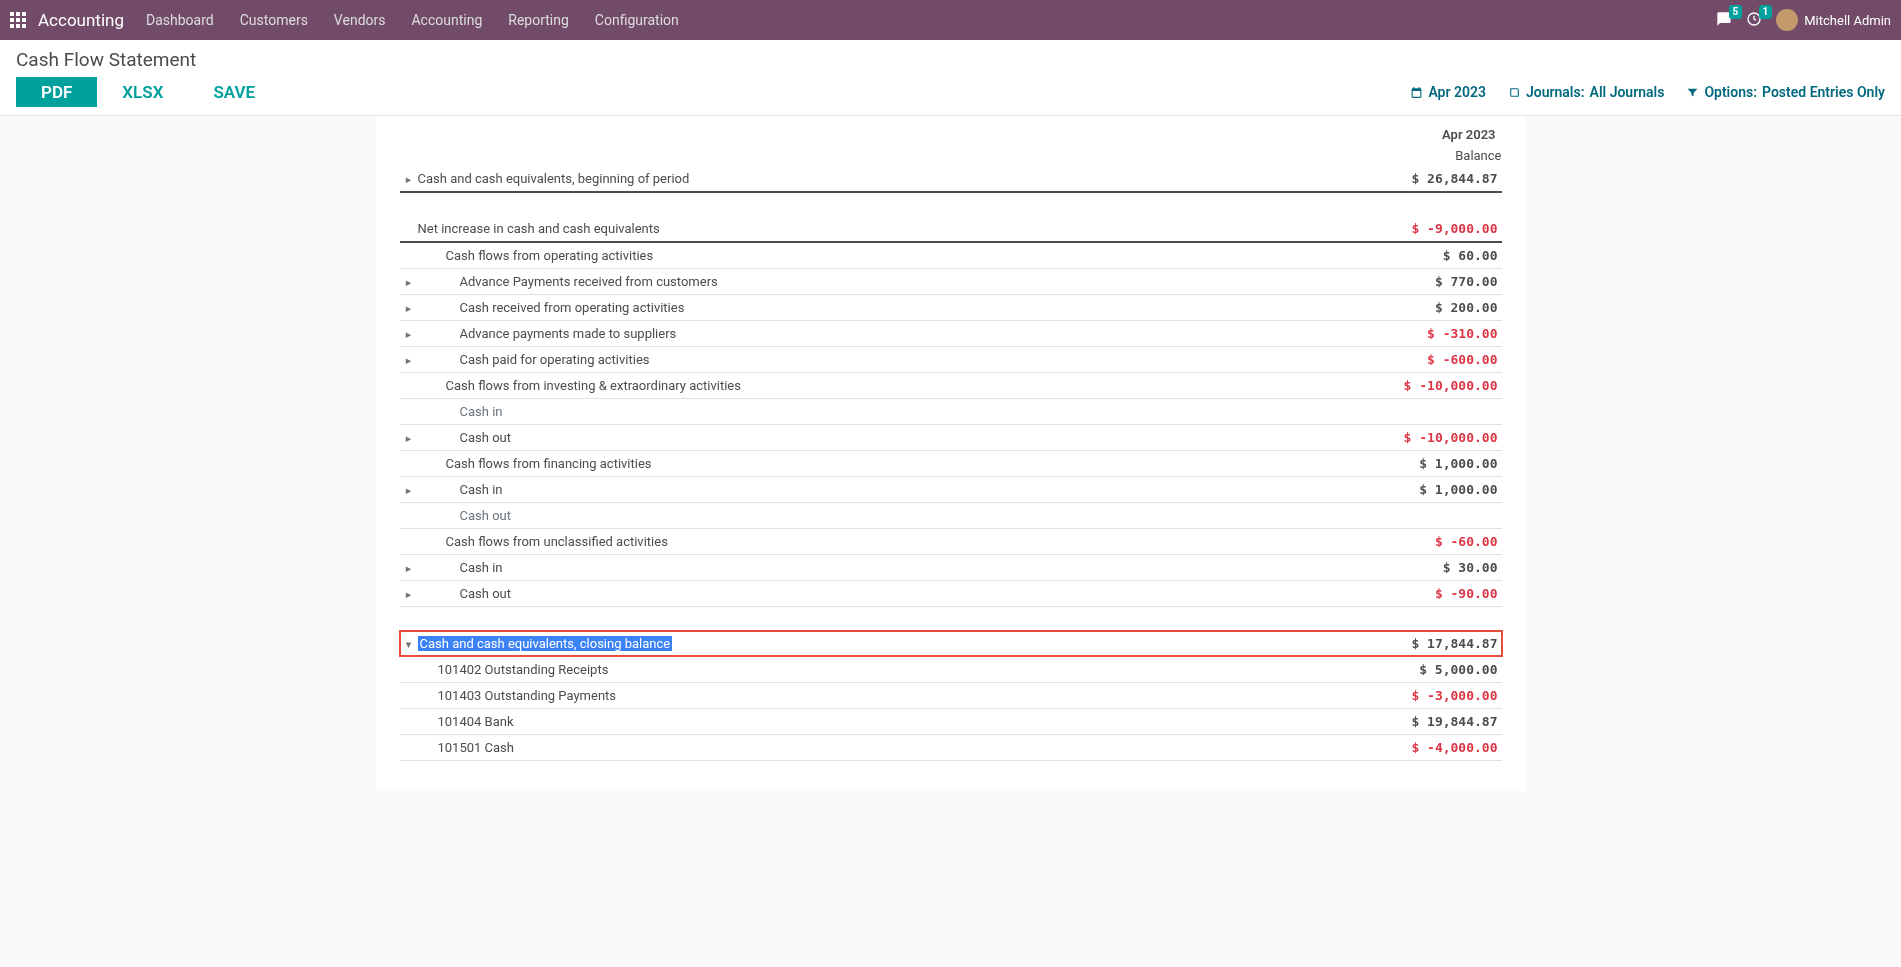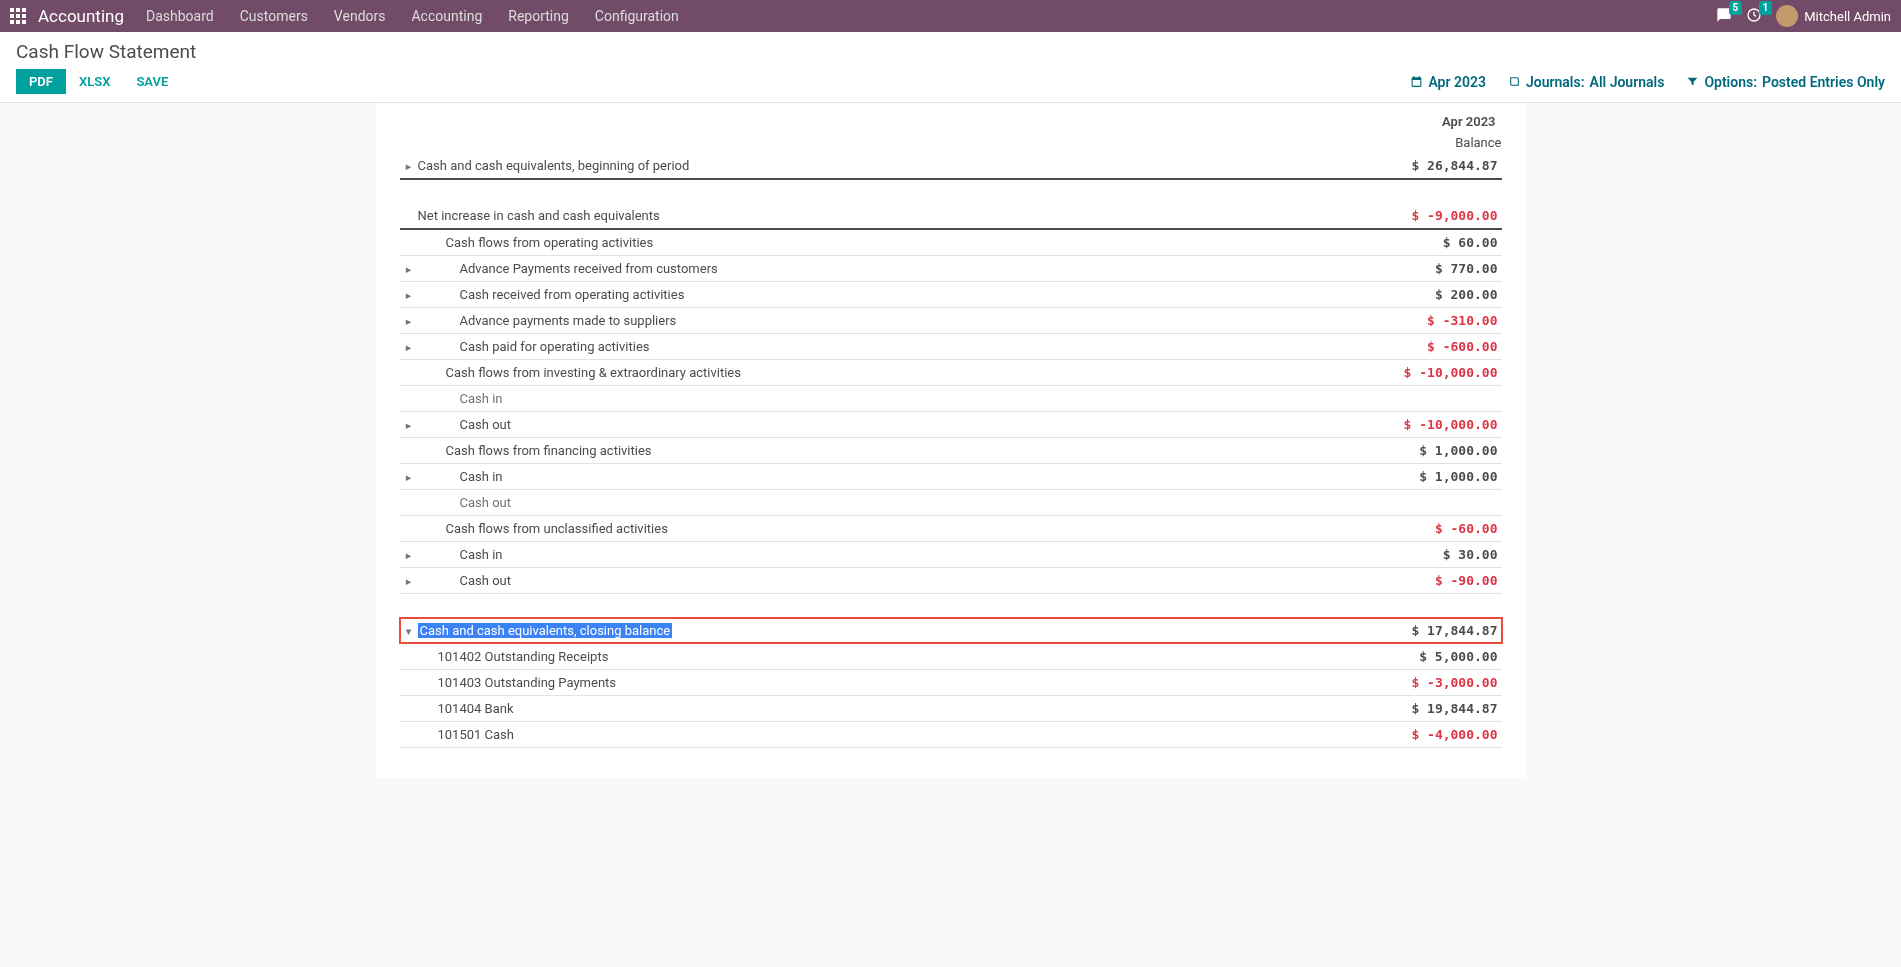--- a/index.html
+++ b/index.html
@@ -1,30 +1,30 @@
 <!DOCTYPE html>
 <html><head>
 <meta charset="utf-8">
 <style>
 * { margin:0; padding:0; box-sizing:border-box; font-family:-apple-system,BlinkMacSystemFont,"Segoe UI",Roboto,sans-serif; }
 body { background:#f9f9f9; color:#4c4c4c; font-size:13px; }
-.navbar { background:#714b67; height:32px; display:flex; align-items:center; color:#fff; padding:0 10px; }
+.navbar { background:#714b67; height:40px; display:flex; align-items:center; color:#fff; padding:0 10px; }
 .navbar .apps-icon { width:16px; height:16px; margin-right:12px; cursor:pointer; }
 .navbar .brand { font-weight:400; font-size:17px; margin-right:22px; cursor:pointer; }
 .navbar .menu-item { font-size:14px; margin-right:26px; cursor:pointer; color:#ddd; }
 .navbar .spacer { flex:1; }
 .navbar .right { display:flex; align-items:center; gap:14px; }
 .navbar .icon-badge { position:relative; cursor:pointer; }
 .navbar .badge { position:absolute; top:-6px; right:-10px; background:#00a09d; color:#fff; font-size:10px; font-weight:bold; border-radius:3px; padding:0 4px; line-height:14px; }
 .navbar .avatar { width:22px; height:22px; border-radius:50%; background:#c49a6c; margin-right:6px; display:inline-block; }
 .navbar .user { font-size:13px; cursor:pointer; display:flex; align-items:center;}
 .control-panel { background:#fff; border-bottom:1px solid #dee2e6; padding:8px 16px 0 16px; }
 .page-title { font-size:19px; color:#4c4c4c; margin-bottom:6px; }
 .cp-row { display:flex; align-items:center; padding-bottom:8px; }
-.btn { padding:5px 13px; font-size:13px; cursor:pointer; border:none; font-weight:600; }
+.btn { padding:5px 25px; font-size:17px; cursor:pointer; border:none; font-weight:600; }
 .btn-primary { background:#00a09d; color:#fff; }
 .btn-link { background:transparent; color:#00a09d; }
 .cp-filters { margin-left:auto; display:flex; gap:22px; }
 .filter { color:#00697e; font-size:14px; font-weight:600; cursor:pointer; display:flex; align-items:center; gap:5px; }
 .filter svg { width:13px; height:13px; fill:#00697e; }
 .report-wrap { max-width:1150px; margin:0 auto; background:#fff; padding:8px 24px 30px 24px; }
 .hdr-row { display:flex; justify-content:flex-end; font-size:13px; color:#4c4c4c; padding:3px 0; }
 .hdr-period { font-weight:600; margin-right:6px;}
 .hdr-balance { font-weight:400;}
 table.report { width:100%; border-collapse:collapse; font-size:13px; }

